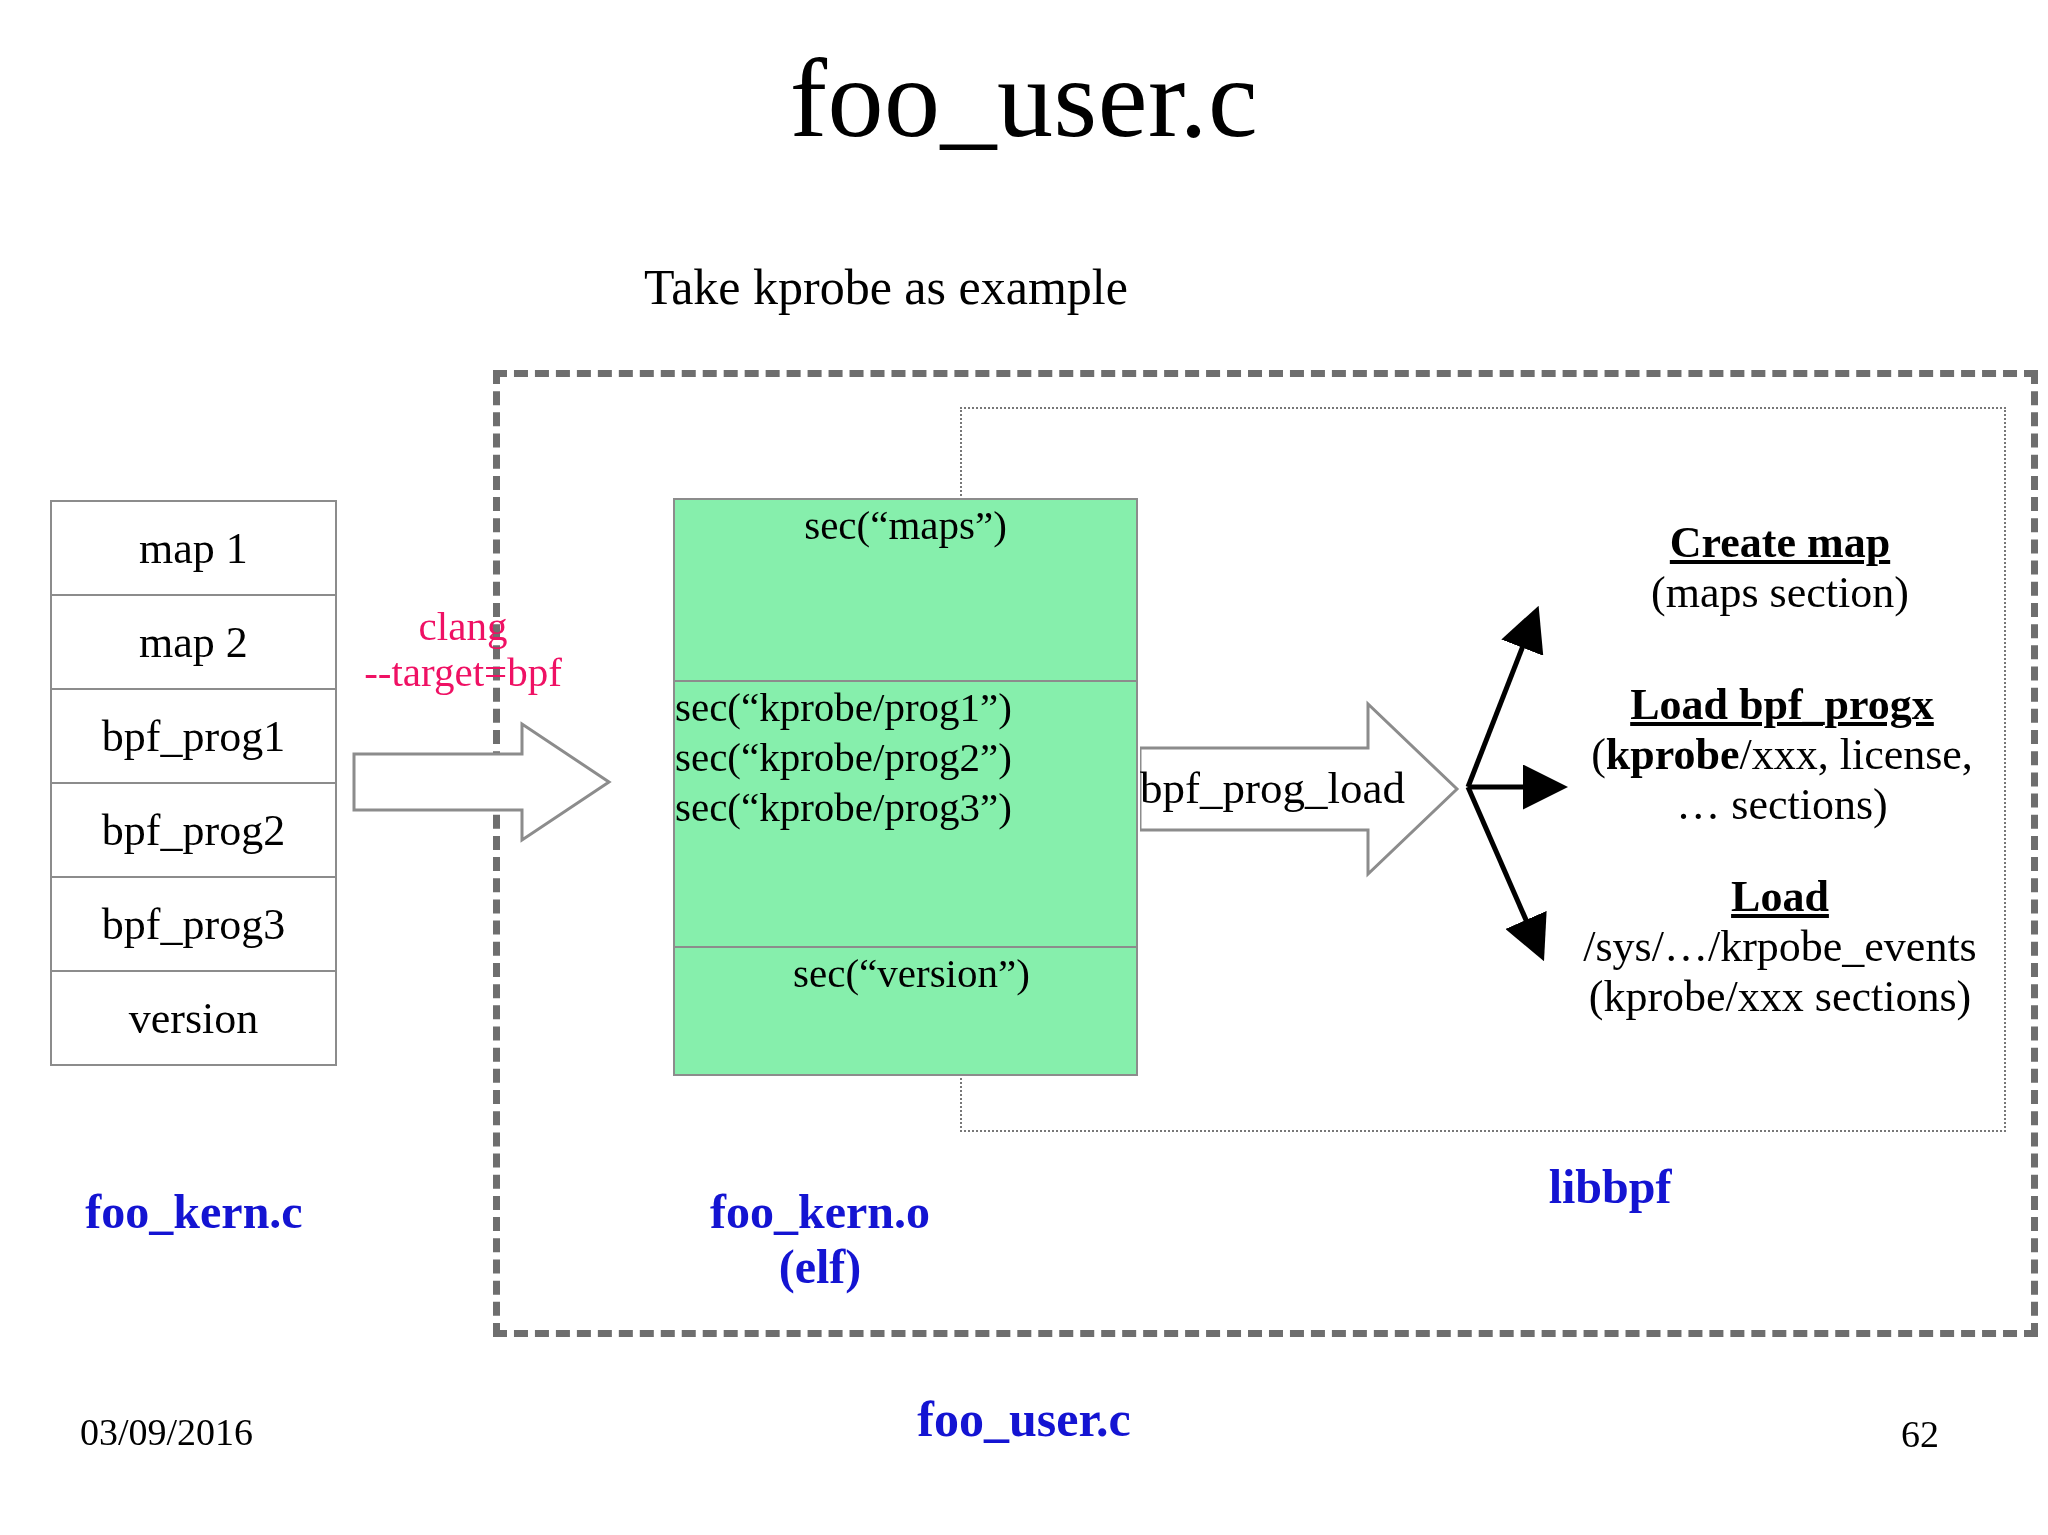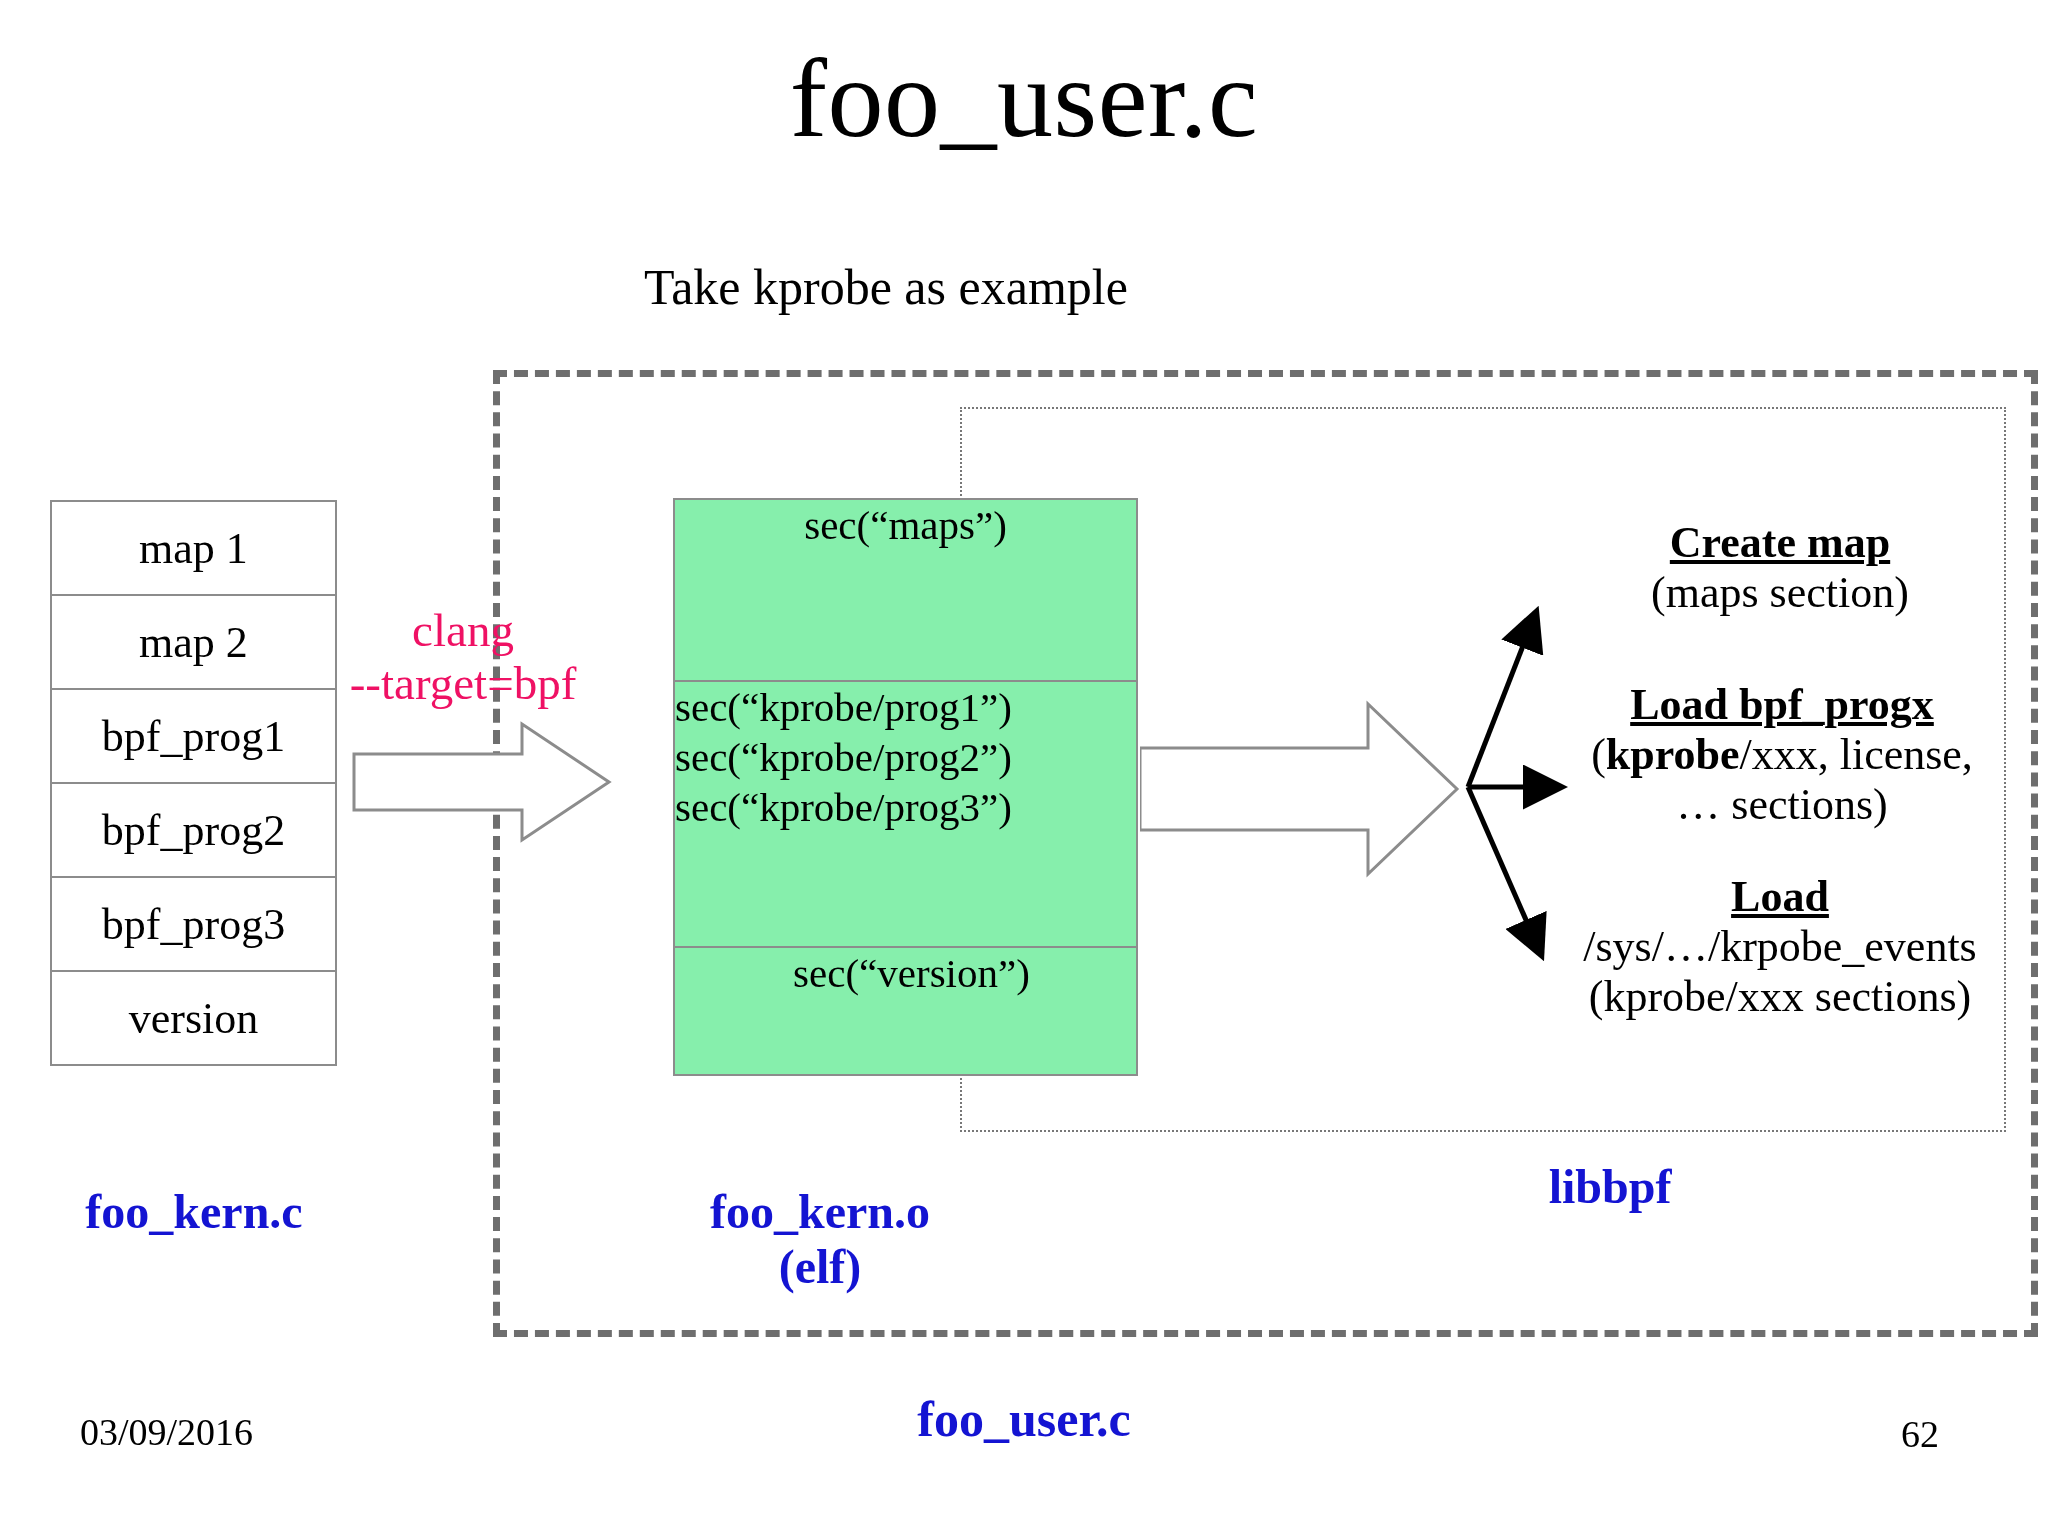--- a/index.html
+++ b/index.html
@@ -82,21 +82,21 @@
   .src-row:first-child { margin-top: 0; }
 
   
   #clang-label {
     position: absolute;
     left: 318px;
     top: 604px;
     width: 290px;
     text-align: center;
     color: #ef1164;
-    font-size: 47px;
+    font-size: 41px;
     line-height: 1.12;
   }
 
   
   .block-arrow { position: absolute; }
   #clang-arrow { left: 352px; top: 718px; width: 260px; height: 128px; }
   #load-arrow  { left: 1140px; top: 700px; width: 320px; height: 178px; }
 
   #load-arrow-label {
     position: absolute;
@@ -222,20 +222,21 @@
       <span>sec(“kprobe/prog3”)</span>
     </div>
     <div class="elf-sec" id="elf-sec-version">
       <span>sec(“version”)</span>
     </div>
   </div>
 
   <svg class="block-arrow" id="load-arrow" viewBox="0 0 320 178">
     <polygon points="0,48 228,48 228,4 317,89 228,174 228,130 0,130" fill="#ffffff" stroke="#8c8c8c" stroke-width="3"></polygon>
   </svg>
+  <div id="load-arrow-label">bpf_prog_load</div>
 
   <svg id="fan-arrows" viewBox="0 0 170 420">
     <defs>
       <marker id="ah" markerWidth="9" markerHeight="9" refX="7" refY="4.5" orient="auto">
         <polygon points="0,0 9,4.5 0,9" fill="#000"></polygon>
       </marker>
     </defs>
     <line x1="28" y1="217" x2="95" y2="45" stroke="#000" stroke-width="5" marker-end="url(#ah)"></line>
     <line x1="28" y1="217" x2="118" y2="217" stroke="#000" stroke-width="5" marker-end="url(#ah)"></line>
     <line x1="28" y1="217" x2="100" y2="382" stroke="#000" stroke-width="5" marker-end="url(#ah)"></line>

